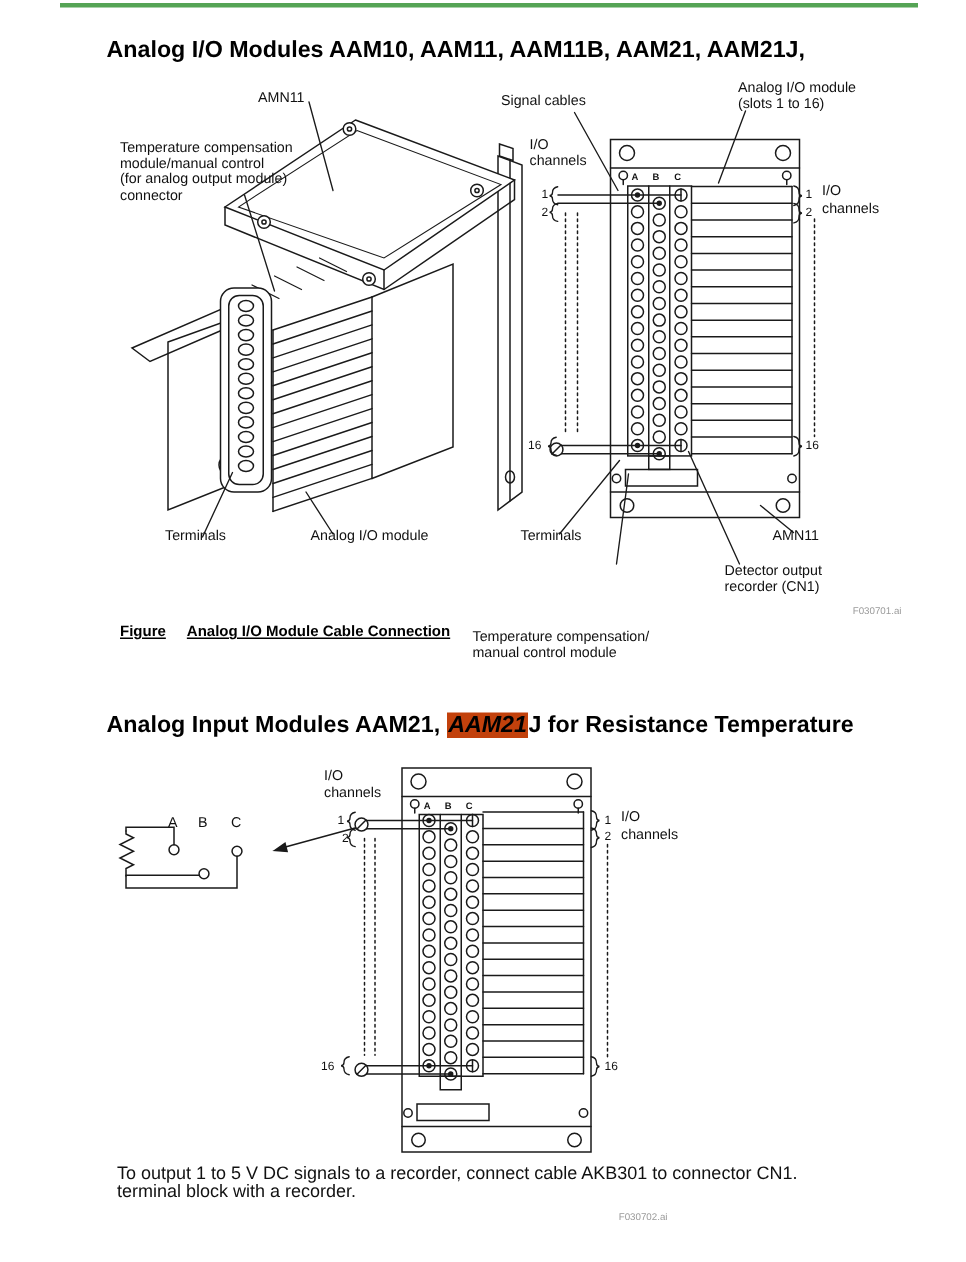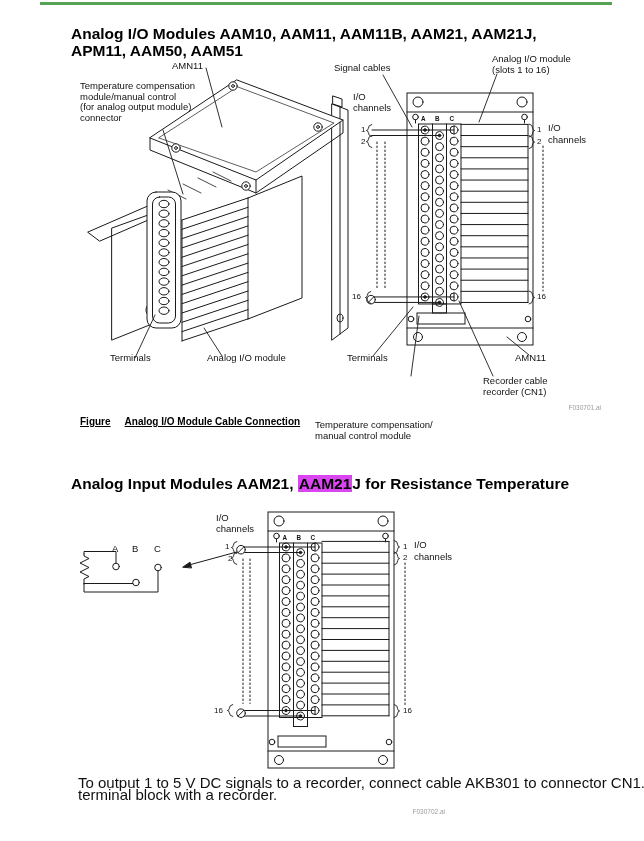--- a/index.html
+++ b/index.html
@@ -10,34 +10,33 @@
   h1{left:55px;top:9px;width:580px;}
   h2{left:55px;top:459px;width:584px;}
   mark{padding:0 1px;color:#000;}
   .caption{position:absolute;font-size:10px;font-weight:bold;white-space:nowrap;color:#000;}
   .cap-gap{margin-left:14px;}
   .lbl{position:absolute;font-size:9.5px;line-height:10.5px;white-space:nowrap;color:#111;}
   .lbl span{display:block;}
   .num{position:absolute;font-size:8px;line-height:9px;white-space:nowrap;color:#111;}
   .tiny{position:absolute;font-size:6.3px;font-weight:bold;line-height:7px;color:#111;}
   .fid{position:absolute;font-size:6.5px;color:#9a9a9a;width:70px;text-align:right;white-space:nowrap;}
-  .note{position:absolute;left:78px;top:777px;font-size:15px;line-height:11.5px;color:#111;}
+  .note{position:absolute;left:78px;top:777px;font-size:12px;line-height:11.5px;color:#111;}
   .note span{display:block;white-space:nowrap;}
   svg{position:absolute;left:0;top:0;}
 </style>
 </head>
 <body>
 
 <div class="page">
 
   <div class="rule" style="background: rgb(85, 164, 85);"></div>
 
   <h1>
     <span>Analog I/O Modules AAM10, AAM11, AAM11B, AAM21, AAM21J,</span><br>
-    <span>APM11, AAM50, AAM51</span>
   </h1>
 
   <svg width="644" height="841" viewBox="0 0 644 841">
     <g stroke="#1a1a1a" fill="none" stroke-width="1" stroke-linecap="round">
 
       <g>
 
         <path d="M332,104 L348,110 L348,328 L332,340 Z"></path>
         <line x1="340" y1="107" x2="340" y2="334"></line>
         <path d="M333,96 L342,99 L342,107 L333,104 Z"></path>
@@ -344,21 +343,21 @@
           <path d="M 236.8 552.4 Q 233.3 553 233.3 556.36 Q 233.3 558.04 231.4 558.4 Q 233.3 558.76 233.3 560.4399999999999 Q 233.3 563.8 236.8 564.4" fill="none"></path>
           <path d="M 232.8 704.5 Q 229.3 705.1 229.3 708.46 Q 229.3 710.14 227.4 710.5 Q 229.3 710.86 229.3 712.54 Q 229.3 715.9 232.8 716.5" fill="none"></path>
           <path d="M 394.2 540.5 Q 397.7 541.1 397.7 544.79 Q 397.7 546.61 399.6 547 Q 397.7 547.39 397.7 549.21 Q 397.7 552.9 394.2 553.5" fill="none"></path>
           <path d="M 394.2 552 Q 397.7 552.6 397.7 556.29 Q 397.7 558.11 399.6 558.5 Q 397.7 558.89 397.7 560.71 Q 397.7 564.4 394.2 565" fill="none"></path>
           <path d="M 394.2 704.5 Q 397.7 705.1 397.7 708.79 Q 397.7 710.61 399.6 711 Q 397.7 711.39 397.7 713.21 Q 397.7 716.9 394.2 717.5" fill="none"></path>
         </g>
     </g>
   </svg>
 
   <div class="lbl" style="left:172px;top:61px;">AMN11</div>
-  <div class="lbl" style="left:80px;top:81px;">
+  <div class="lbl" style="left:80px;top:94px;">
     <span>Temperature compensation</span>
     <span>module/manual control</span>
     <span>(for analog output module)</span>
     <span>connector</span>
   </div>
   <div class="lbl" style="left:334px;top:63px;">Signal cables</div>
   <div class="lbl" style="left:492px;top:54px;">
     <span>Analog I/O module</span>
     <span>(slots 1 to 16)</span>
   </div>
@@ -378,32 +377,32 @@
   <div class="lbl" style="left:548px;top:135px;">channels</div>
   <div class="num" style="left:537px;top:292px;">16</div>
   <div class="lbl" style="left:110px;top:353px;">Terminals</div>
   <div class="lbl" style="left:207px;top:353px;">Analog I/O module</div>
   <div class="lbl" style="left:347px;top:353px;">Terminals</div>
   <div class="lbl" style="left:315px;top:376px;margin-top:44px;">
     <span>Temperature compensation/</span>
     <span>manual control module</span>
   </div>
   <div class="lbl" style="left:483px;top:376px;">
-    <span>Recorder cable</span>
+    <span>Detector output</span>
     <span>recorder (CN1)</span>
   </div>
   <div class="lbl" style="left:515px;top:353px;">AMN11</div>
   <div class="fid" style="left:531px;top:404px;">F030701.ai</div>
 
   <div class="caption" style="left:80px;top:416px;text-decoration:underline;">
     <span>Figure</span><span class="cap-gap">Analog I/O Module Cable Connection</span>
   </div>
 
   <h2>
-    <span>Analog Input Modules AAM21, </span><mark style="background: #d946ef;">AAM21</mark><span>J for Resistance Temperature</span><br>
+    <span>Analog Input Modules AAM21, </span><mark style="background: #c2410c; font-style: italic;">AAM21</mark><span>J for Resistance Temperature</span><br>
   </h2>
 
   <div class="lbl" style="left:216px;top:513px;">
     <span>I/O</span>
     <span>channels</span>
   </div>
   <div class="lbl" style="left:112px;top:544px;">A</div>
   <div class="lbl" style="left:132px;top:544px;">B</div>
   <div class="lbl" style="left:154px;top:544px;">C</div>
   <div class="tiny" style="left:282.5px;top:534px;">A</div>

